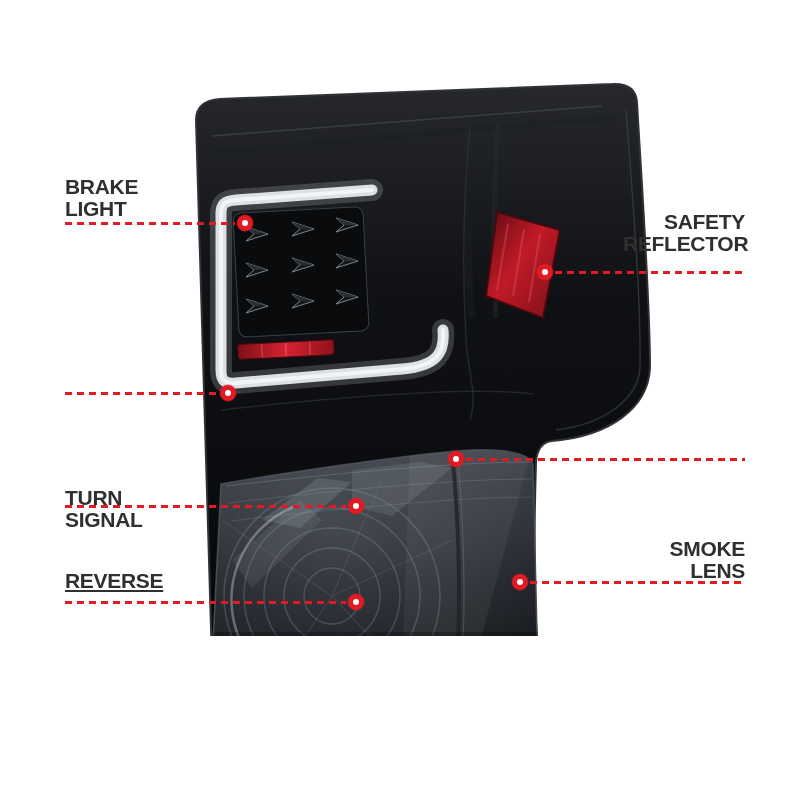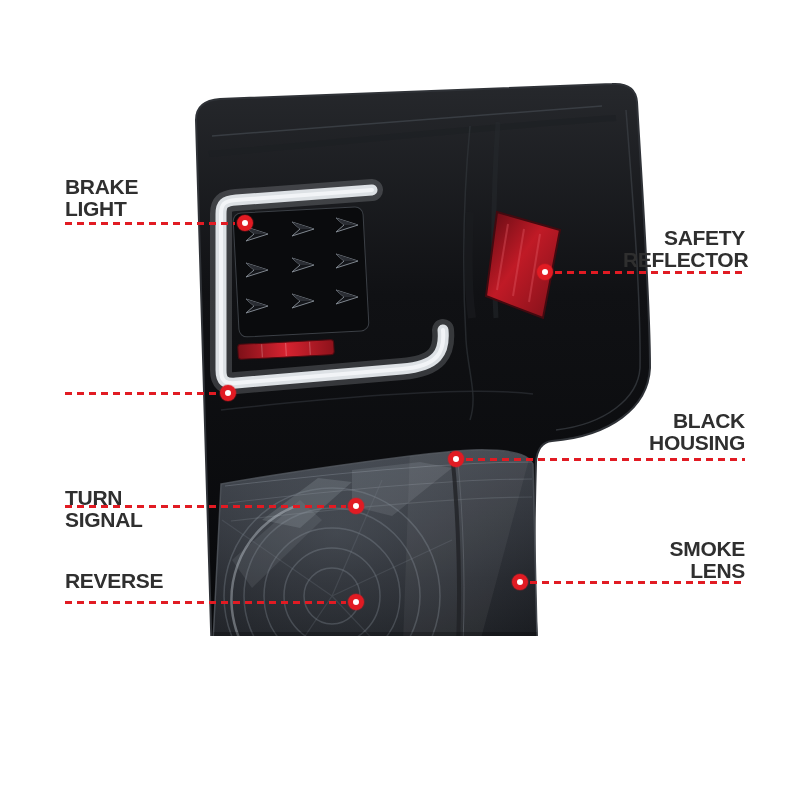--- a/index.html
+++ b/index.html
@@ -176,29 +176,28 @@
   <div class="callout-line" style="left:65px;top:222px;width:170px;"></div>
   <div class="callout-dot" style="left:237px;top:215px;"></div>
 
   <div class="callout-line" style="left:65px;top:392px;width:153px;"></div>
   <div class="callout-dot" style="left:220px;top:385px;"></div>
 
   <div class="callout-label left" style="left:65px;top:463px;margin-top:24px;">TURN SIGNAL</div>
   <div class="callout-line" style="left:65px;top:505px;width:281px;"></div>
   <div class="callout-dot" style="left:348px;top:498px;"></div>
 
-  <div class="callout-label left" style="left:65px;top:570px;">REVERSE</div>
+  <div class="callout-label left" style="left:65px;top:570px;text-decoration:underline;">REVERSE</div>
   <div class="callout-line" style="left:65px;top:601px;width:281px;"></div>
   <div class="callout-dot" style="left:348px;top:594px;"></div>
 
-  <div class="callout-label right" style="right:55px;top:227px;">SAFETY REFLECTOR</div>
+  <div class="callout-label right" style="right:55px;top:211px;">SAFETY REFLECTOR</div>
   <div class="callout-line" style="left:555px;top:271px;width:190px;"></div>
   <div class="callout-dot" style="left:537px;top:264px;"></div>
 
-  <div class="callout-label right" style="right:55px;top:410px;">BLACK HOUSING</div>
   <div class="callout-line" style="left:466px;top:458px;width:279px;"></div>
   <div class="callout-dot" style="left:448px;top:451px;"></div>
 
   <div class="callout-label right" style="right:55px;top:538px;">SMOKE LENS</div>
   <div class="callout-line" style="left:530px;top:581px;width:215px;"></div>
   <div class="callout-dot" style="left:512px;top:574px;"></div>
 
 </div>
 
 </body></html>

